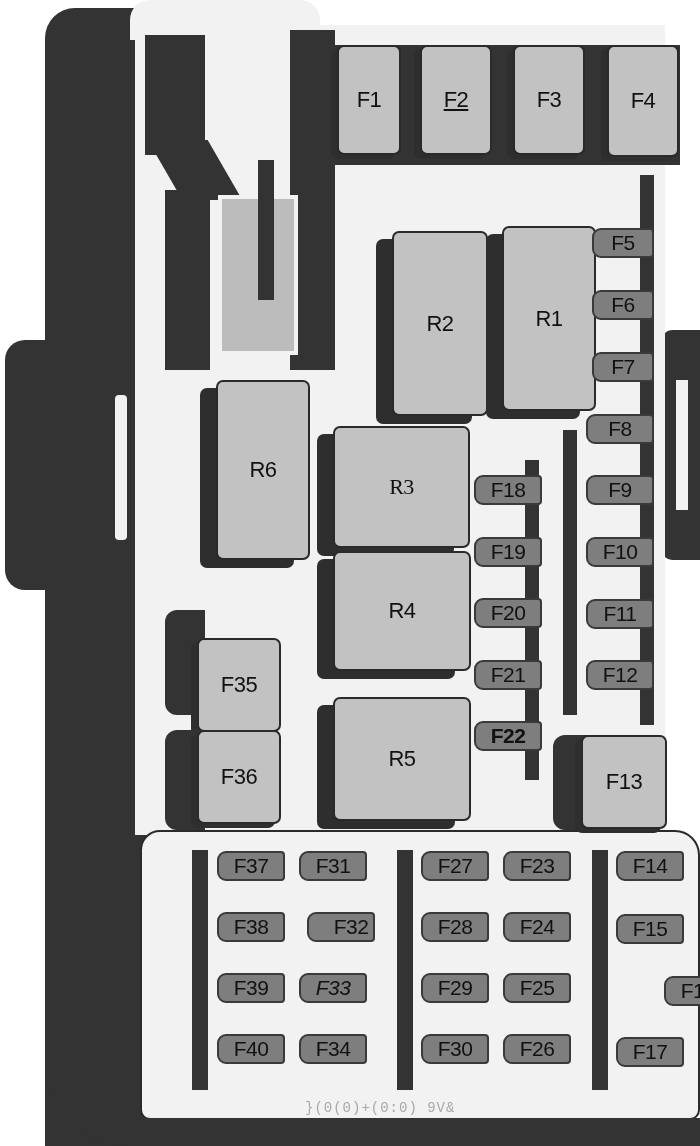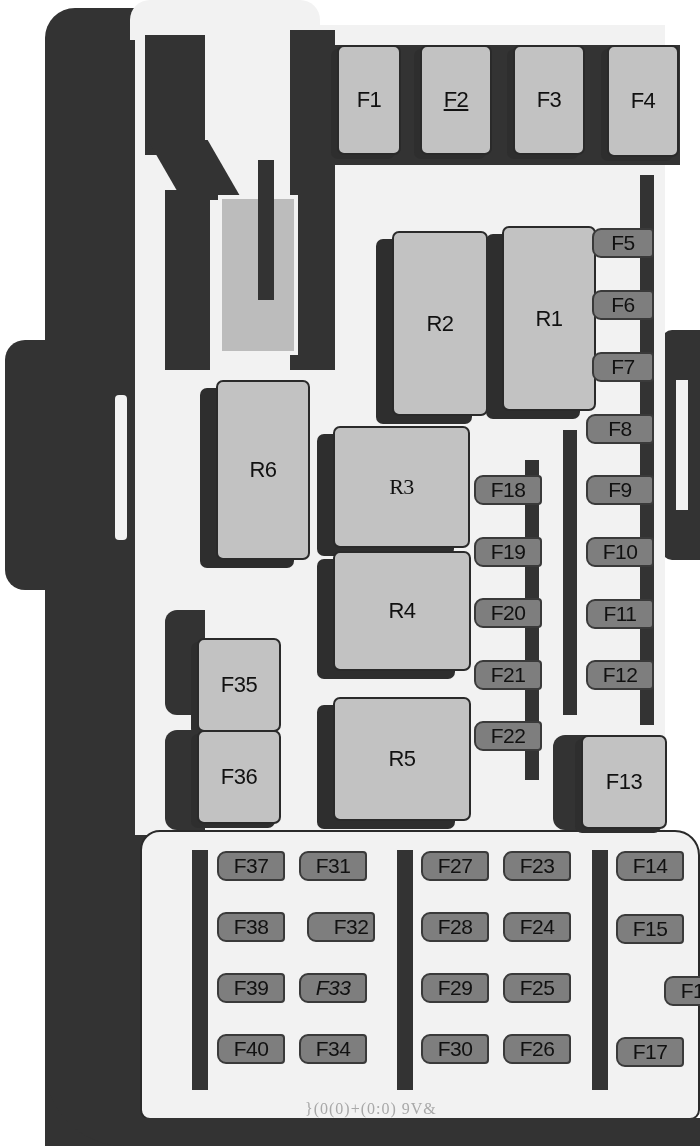--- a/index.html
+++ b/index.html
@@ -16,22 +16,22 @@
   }
   .relay { box-shadow:-16px 8px 0 #2e2e2e; }
   .bigfuse { box-shadow:-6px 4px 0 #2e2e2e; }
   .minifuse {
     position:absolute; width:68px; height:30px; background:#7e7e7e;
     border:2px solid #3a3a3a; border-radius:9px 4px 4px 9px; box-sizing:border-box;
     display:flex; align-items:center; justify-content:center;
     color:#111; font-size:21px; letter-spacing:-0.5px;
   }
   .bar { position:absolute; background:#333; }
-  .molded { position:absolute; color:#a8a8a8; font-size:16px; letter-spacing:1px;
-            font-family:Liberation Serif, serif; }
+  .molded { position:absolute; color:#a8a8a8; font-size:14px; letter-spacing:1px;
+            font-family:Liberation Mono, monospace; }
 </style>
 </head>
 <body>
 
 <div class="abs dark" style="left:45px;top:8px;width:115px;height:1138px;border-radius:30px 0 0 0;"></div>
 <div class="abs dark" style="left:45px;top:830px;width:100px;height:316px;border-radius:0 0 0 80px;"></div>
 <div class="abs dark" style="left:5px;top:340px;width:150px;height:250px;border-radius:20px;"></div>
 <div class="abs frame" style="left:115px;top:395px;width:12px;height:145px;border-radius:4px;"></div>
 <div class="abs dark" style="left:662px;top:330px;width:38px;height:230px;border-radius:10px 0 0 10px;"></div>
 <div class="abs frame" style="left:676px;top:380px;width:12px;height:130px;"></div>
@@ -127,21 +127,21 @@
   </div>
 <div class="minifuse" style="left:474px;top:537px;">
     <span>F19</span>
   </div>
 <div class="minifuse" style="left:474px;top:598px;">
     <span>F20</span>
   </div>
 <div class="minifuse" style="left:474px;top:660px;">
     <span>F21</span>
   </div>
-<div class="minifuse" style="left:474px;top:721px;">
+<div class="minifuse" style="left:474px;top:721px;font-weight:bold;">
     <span>F22</span>
   </div>
 
 <div class="bar" style="left:192px;top:850px;width:16px;height:240px;"></div>
 <div class="bar" style="left:397px;top:850px;width:16px;height:240px;"></div>
 <div class="bar" style="left:592px;top:850px;width:16px;height:240px;"></div>
 
 <div class="minifuse" style="left:217px;top:851px;">
     <span>F37</span>
   </div>

